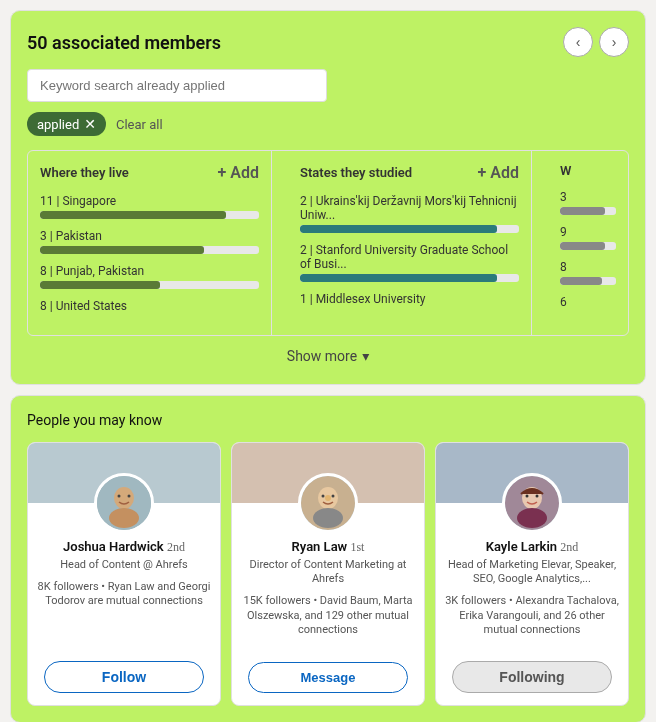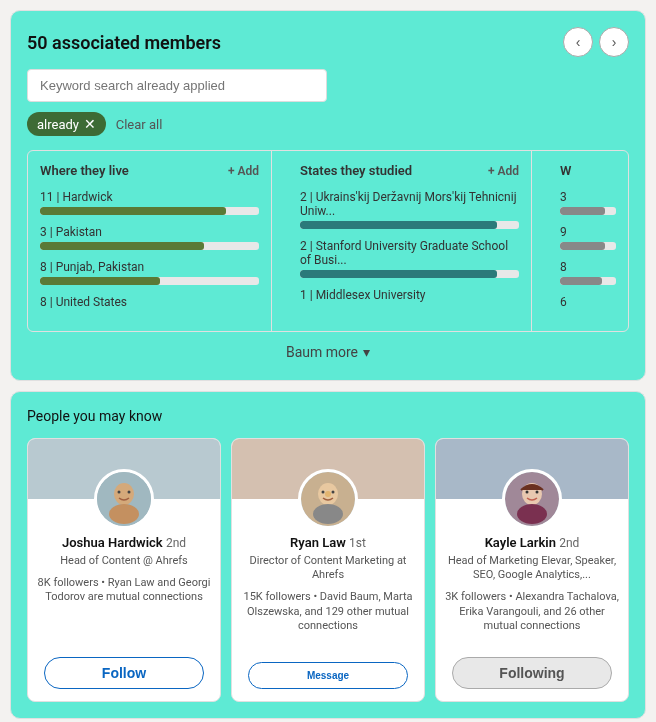--- a/index.html
+++ b/index.html
@@ -7,21 +7,21 @@
       font-family: -apple-system, BlinkMacSystemFont, 'Segoe UI', Roboto, sans-serif;
       background: #f3f2f0;
       width: 656px;
       min-height: 722px;
       padding: 10px;
       font-size: 14px;
       color: #333;
     }
 
     .card {
-      background: #5eead4;
+      background: #bef264;
       border-radius: 10px;
       border: 1px solid #e0e0e0;
       margin-bottom: 10px;
       padding: 16px;
       overflow: hidden;
     }
 
     .card-header {
       display: flex;
       justify-content: space-between;
@@ -118,21 +118,21 @@
       display: flex;
       justify-content: space-between;
       align-items: center;
       margin-bottom: 12px;
       font-weight: 600;
       font-size: 13px;
     }
 
     .add-btn {
       color: #555;
-      font-size: 12px;
+      font-size: 16px;
       cursor: pointer;
       display: flex;
       align-items: center;
       gap: 2px;
     }
 
     .filter-item {
       margin-bottom: 10px;
     }
 
@@ -224,20 +224,21 @@
       font-size: 13px;
       color: #111;
       padding: 0 8px;
       line-height: 1.3;
     }
 
     .person-degree {
       font-weight: 400;
       font-size: 12px;
       color: #666;
+      font-family: Liberation Serif, serif;
     }
 
     .person-title {
       font-size: 11px;
       color: #555;
       padding: 2px 8px;
       line-height: 1.3;
     }
 
     .person-followers {
@@ -264,21 +265,21 @@
       cursor: pointer;
     }
 
     .btn-message {
       width: 100%;
       padding: 7px;
       border-radius: 20px;
       border: 1.5px solid #0a66c2;
       background: #fff;
       color: #0a66c2;
-      font-size: 10px;
+      font-size: 13px;
       font-weight: 600;
       cursor: pointer;
     }
 
     .btn-following {
       width: 100%;
       padding: 7px;
       border-radius: 20px;
       border: 1.5px solid #aaa;
       background: #e8e8e8;
@@ -307,37 +308,37 @@
     <div class="nav-buttons">
       <button class="nav-btn">‹</button>
       <button class="nav-btn">›</button>
     </div>
   </div>
 
   <input class="search-bar" type="text" readonly="" placeholder="Keyword search already applied" style="">
 
   <div class="filter-row">
     <div class="tag">
-      <span>already</span>
+      <span>applied</span>
       <span class="tag-close">✕</span>
     </div>
     <span class="clear-all">Clear all</span>
   </div>
 
   <div class="filters-grid">
 
     <div class="filter-col">
       <div class="filter-col-header">
         <span>Where they live</span>
         <span class="add-btn">+ Add</span>
       </div>
 
       <div class="filter-item">
         <div class="filter-item-label number-label">
-          <span>11</span> | <span>Hardwick</span>
+          <span>11</span> | <span>Singapore</span>
         </div>
         <div class="bar-bg">
           <div class="bar-fill bar-green" style="width:85%"></div>
         </div>
       </div>
 
       <div class="filter-item">
         <div class="filter-item-label number-label">
           <span>3</span> | <span>Pakistan</span>
         </div>
@@ -420,21 +421,21 @@
         </div>
       </div>
 
       <div class="filter-item">
         <div class="filter-item-label number-label">6</div>
       </div>
     </div>
   </div>
 
   <div class="show-more-row">
-    <span>Baum more</span>
+    <span>Show more</span>
     <span class="chevron-down">▾</span>
   </div>
 </div>
 
 <div class="card">
   <div class="section-title">People you may know</div>
 
   <div class="people-grid">
 
     <div class="person-card">

